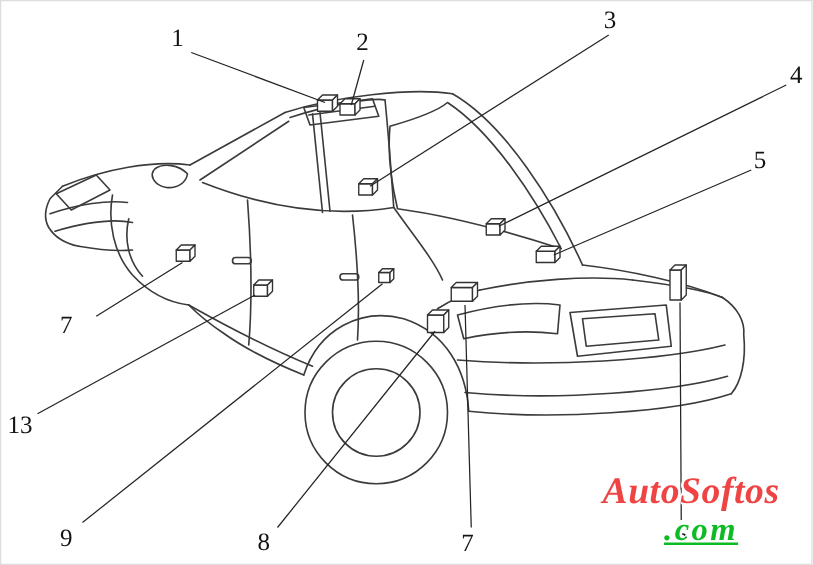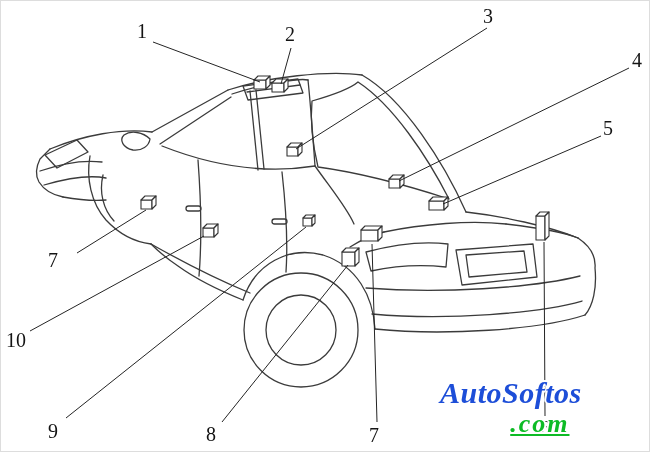--- a/index.html
+++ b/index.html
@@ -185,21 +185,21 @@
 
   <div class="callout" style="left:137px;top:20px">1</div>
   <div class="callout" style="left:285px;top:23px">2</div>
   <div class="callout" style="left:483px;top:5px">3</div>
   <div class="callout" style="left:632px;top:49px">4</div>
   <div class="callout" style="left:603px;top:117px">5</div>
   <div class="callout" style="left:540px;top:417px;z-index:1">6</div>
   <div class="callout" style="left:369px;top:424px">7</div>
   <div class="callout" style="left:206px;top:423px">8</div>
   <div class="callout" style="left:48px;top:420px">9</div>
-  <div class="callout" style="left:6px;top:329px">10</div>
+  <div class="callout" style="left:6px;top:329px">13</div>
   <div class="callout" style="left:48px;top:249px">7</div>
 
   <div class="watermark">
-    <div class="wm-brand" style="color: #1d4ed8;">AutoSoftos</div>
+    <div class="wm-brand" style="color: #ef4444; margin-left: 42px;">AutoSoftos</div>
     <div class="wm-domain" style="color: rgb(13, 187, 37);">.com</div>
   </div>
 
 </div>
 
 </body></html>

